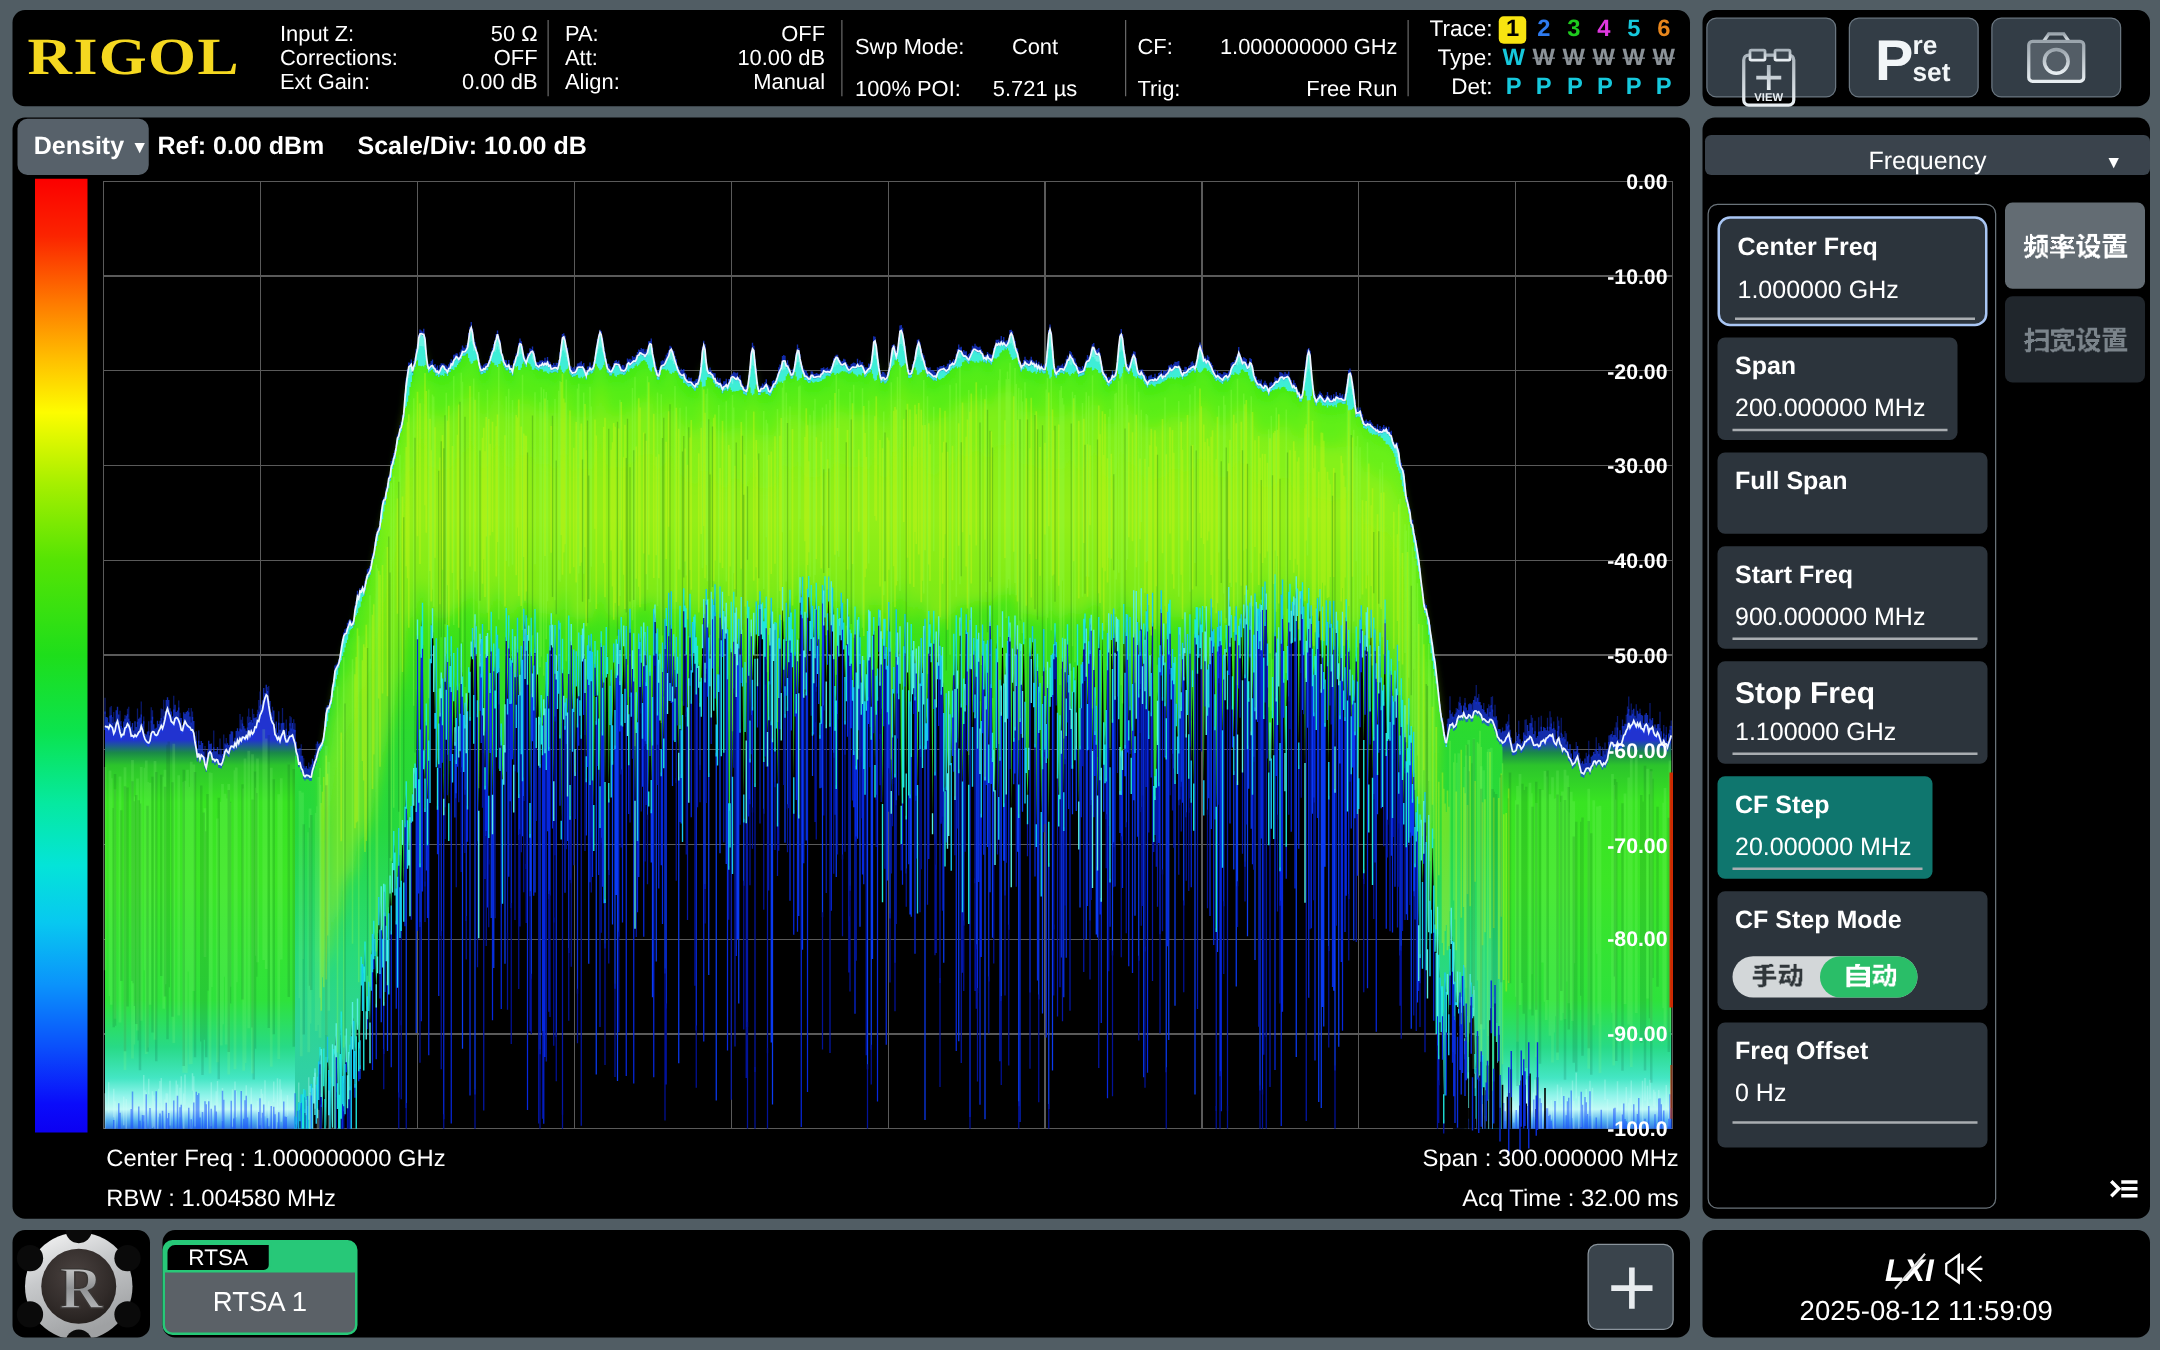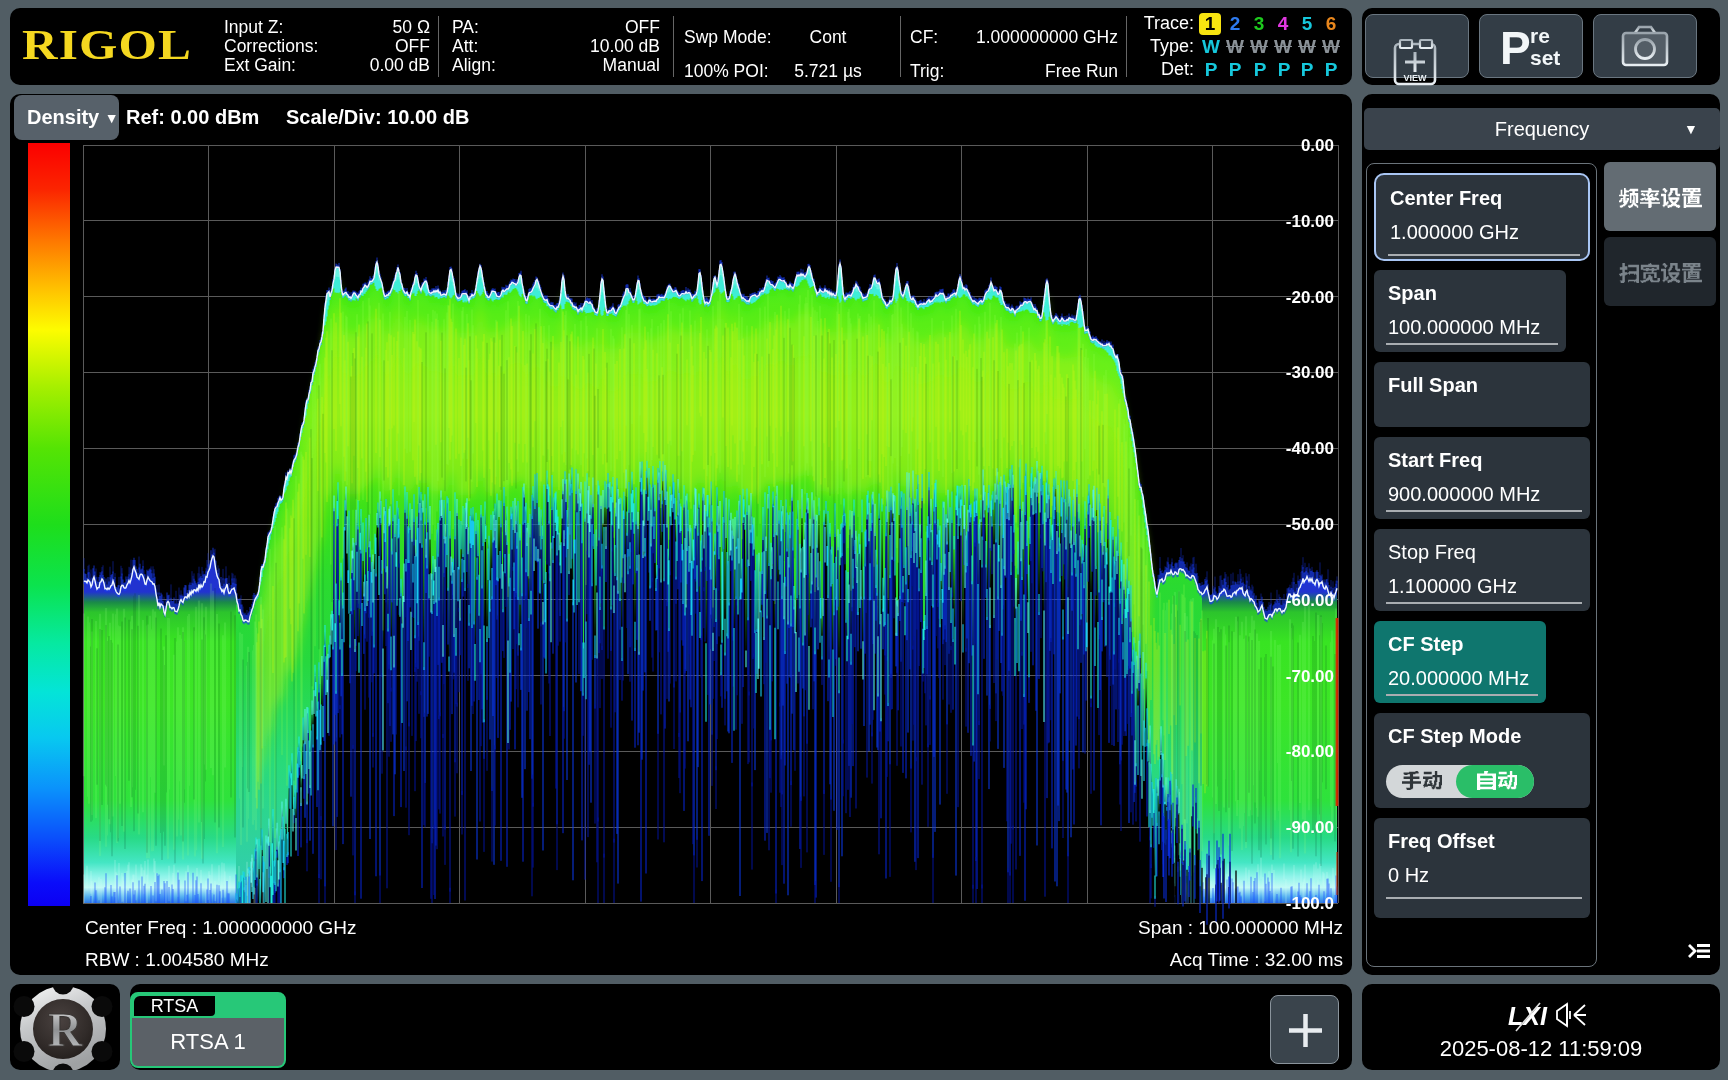--- a/index.html
+++ b/index.html
@@ -173,47 +173,47 @@
       <text x="1334" y="757" text-anchor="end" font-size="17" font-weight="bold" fill="#fff">-80.00</text>
       <text x="1334" y="833" text-anchor="end" font-size="17" font-weight="bold" fill="#fff">-90.00</text>
       <text x="1334" y="909" text-anchor="end" font-size="17" font-weight="bold" fill="#fff">-100.0</text>
 </g>
 </svg>
 <div class="abs" style="left:14px;top:95px;width:105px;height:45px;background:#57616a;border-radius:8px;color:#fff;font-size:20px;font-weight:bold;line-height:45px;text-align:left;padding-left:13px">Density <span style="font-size:14px;position:relative;top:-1px">▼</span></div>
 <div class="abs lbl" style="left:126px;top:106px;font-size:20px;font-weight:bold">Ref: 0.00 dBm</div>
 <div class="abs lbl" style="left:286px;top:106px;font-size:20px;font-weight:bold">Scale/Div: 10.00 dB</div>
 <div class="abs lbl" style="left:85px;top:917px;font-size:19px">Center Freq : 1.000000000 GHz</div>
 <div class="abs lbl" style="left:85px;top:949px;font-size:19px">RBW : 1.004580 MHz</div>
-<div class="abs lbl" style="left:1043px;top:917px;width:300px;font-size:19px;text-align:right">Span : 100.000000 MHz</div>
+<div class="abs lbl" style="left:1043px;top:917px;width:300px;font-size:19px;text-align:right">Span : 300.000000 MHz</div>
 <div class="abs lbl" style="left:1043px;top:949px;width:300px;font-size:19px;text-align:right">Acq Time : 32.00 ms</div>
 
 <div class="panel" style="left:1362px;top:94px;width:358px;height:881px"></div>
-<div class="abs" style="left:1364px;top:108px;width:356px;height:42px;background:#3a434c;border-radius:5px;color:#fff;font-size:20px;line-height:42px;text-align:center">Frequency</div>
+<div class="abs" style="left:1364px;top:108px;width:356px;height:32px;background:#3a434c;border-radius:5px;color:#fff;font-size:20px;line-height:42px;text-align:center">Frequency</div>
 <div class="abs" style="left:1684px;top:108px;color:#fff;font-size:14px;line-height:42px">▼</div>
 <div class="abs" style="left:1366px;top:163px;width:231px;height:804px;border:1.5px solid #6a737a;border-radius:8px"></div>
 <div style="position:absolute;left:1374px;top:173px;width:216px;height:88px;background:#2c343c;border:2px solid #a9c6f4;border-radius:10px;box-sizing:border-box">
     <div style="position:absolute;left:14px;top:12px;font-size:20px;font-weight:bold;color:#fff">Center Freq</div>
     <div style="position:absolute;left:14px;top:46px;font-size:20px;color:#fff">1.000000 GHz</div>
     <div style="position:absolute;left:12px;right:8px;top:79px;height:1.5px;background:#a9adb1"></div>
   </div>
 <div style="position:absolute;left:1374px;top:270px;width:192px;height:82px;background:#2c343c;border-radius:6px;box-sizing:border-box">
     <div style="position:absolute;left:14px;top:12px;font-size:20px;font-weight:bold;color:#fff">Span</div>
-    <div style="position:absolute;left:14px;top:46px;font-size:20px;color:#fff">100.000000 MHz</div>
+    <div style="position:absolute;left:14px;top:46px;font-size:20px;color:#fff">200.000000 MHz</div>
     <div style="position:absolute;left:12px;right:8px;top:73px;height:1.5px;background:#a9adb1"></div>
   </div>
 <div style="position:absolute;left:1374px;top:362px;width:216px;height:65px;background:#2c343c;border-radius:6px;box-sizing:border-box">
     <div style="position:absolute;left:14px;top:12px;font-size:20px;font-weight:bold;color:#fff">Full Span</div>
   </div>
 <div style="position:absolute;left:1374px;top:437px;width:216px;height:82px;background:#2c343c;border-radius:6px;box-sizing:border-box">
     <div style="position:absolute;left:14px;top:12px;font-size:20px;font-weight:bold;color:#fff">Start Freq</div>
     <div style="position:absolute;left:14px;top:46px;font-size:20px;color:#fff">900.000000 MHz</div>
     <div style="position:absolute;left:12px;right:8px;top:73px;height:1.5px;background:#a9adb1"></div>
   </div>
 <div style="position:absolute;left:1374px;top:529px;width:216px;height:82px;background:#2c343c;border-radius:6px;box-sizing:border-box">
-    <div style="position:absolute;left:14px;top:12px;font-size:20px;font-weight:normal;color:#fff">Stop Freq</div>
+    <div style="position:absolute;left:14px;top:12px;font-size:24px;font-weight:bold;color:#fff">Stop Freq</div>
     <div style="position:absolute;left:14px;top:46px;font-size:20px;color:#fff">1.100000 GHz</div>
     <div style="position:absolute;left:12px;right:8px;top:73px;height:1.5px;background:#a9adb1"></div>
   </div>
 <div style="position:absolute;left:1374px;top:621px;width:172px;height:82px;background:#0f766e;border-radius:6px;box-sizing:border-box">
     <div style="position:absolute;left:14px;top:12px;font-size:20px;font-weight:bold;color:#fff">CF Step</div>
     <div style="position:absolute;left:14px;top:46px;font-size:20px;color:#fff">20.000000 MHz</div>
     <div style="position:absolute;left:12px;right:8px;top:73px;height:1.5px;background:#a9adb1"></div>
   </div>
 <div style="position:absolute;left:1374px;top:713px;width:216px;height:95px;background:#2c343c;border-radius:6px;box-sizing:border-box">
     <div style="position:absolute;left:14px;top:12px;font-size:20px;font-weight:bold;color:#fff">CF Step Mode</div>

